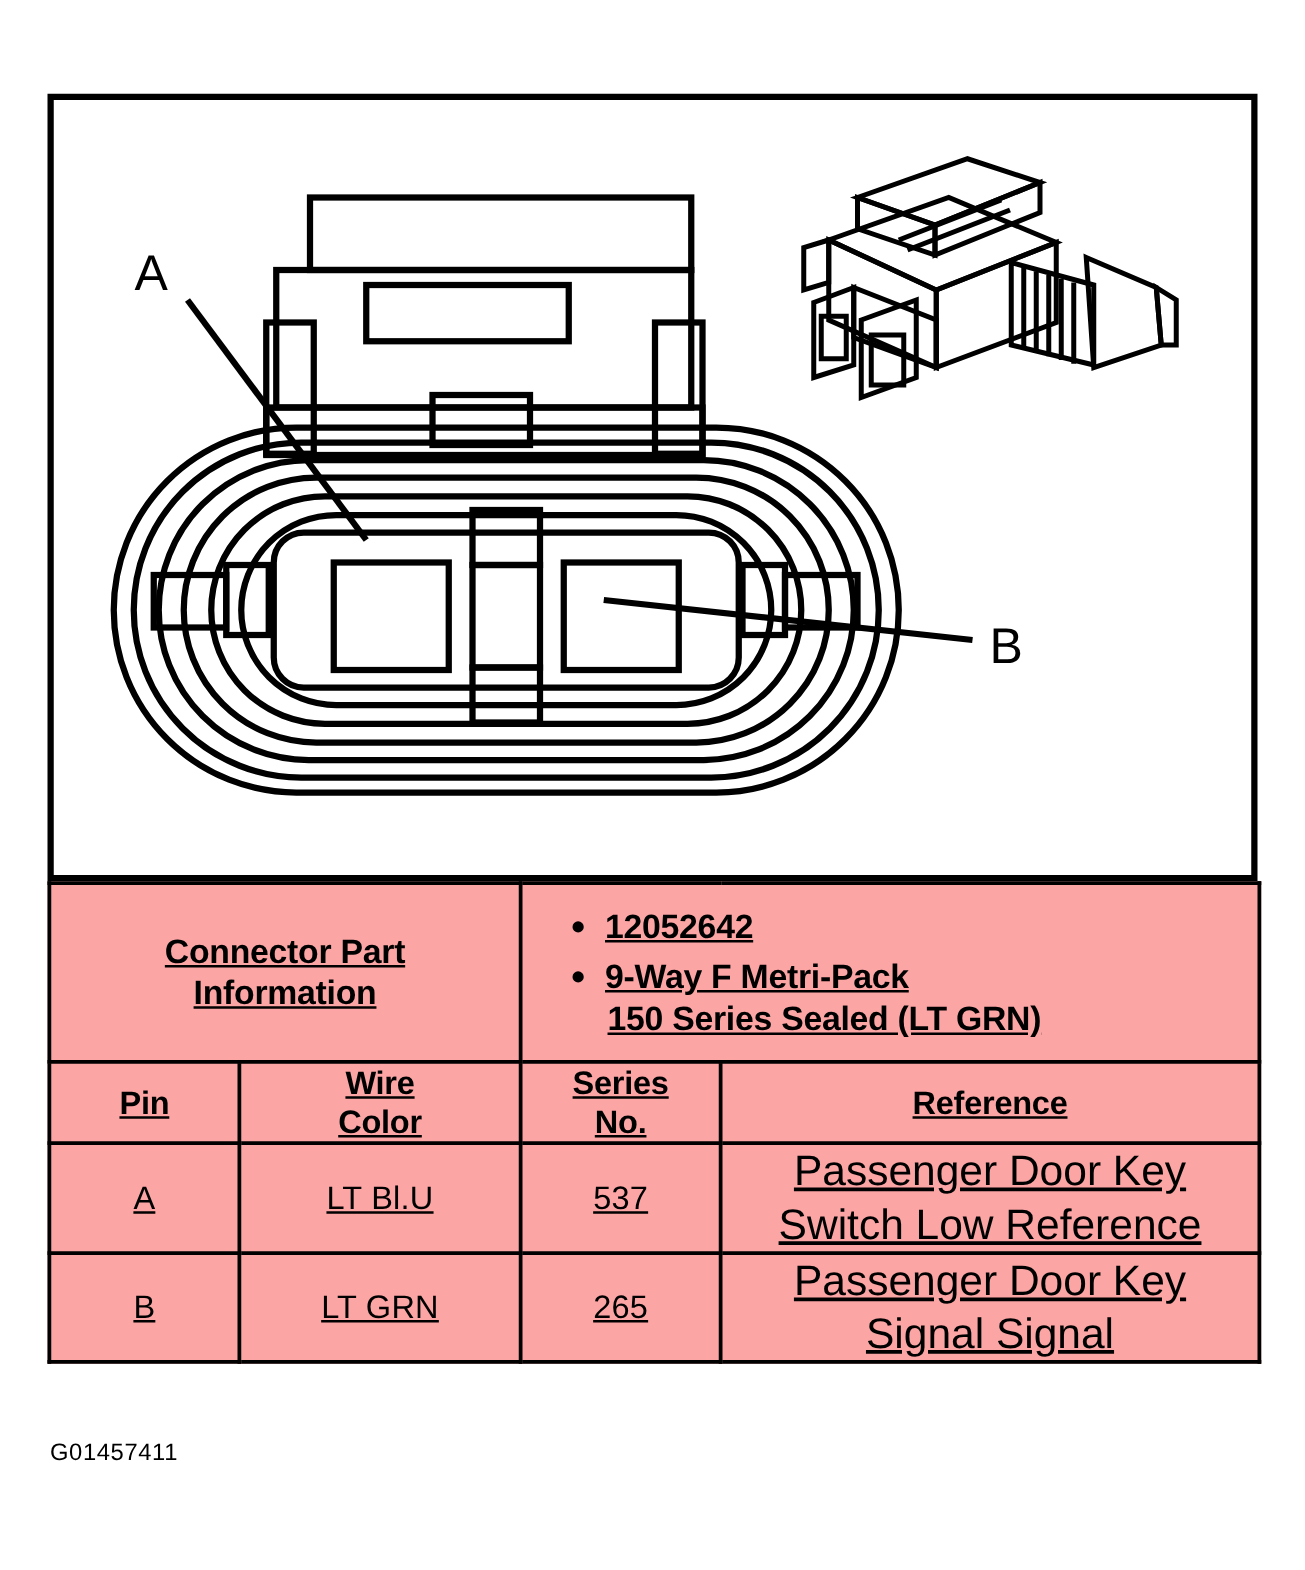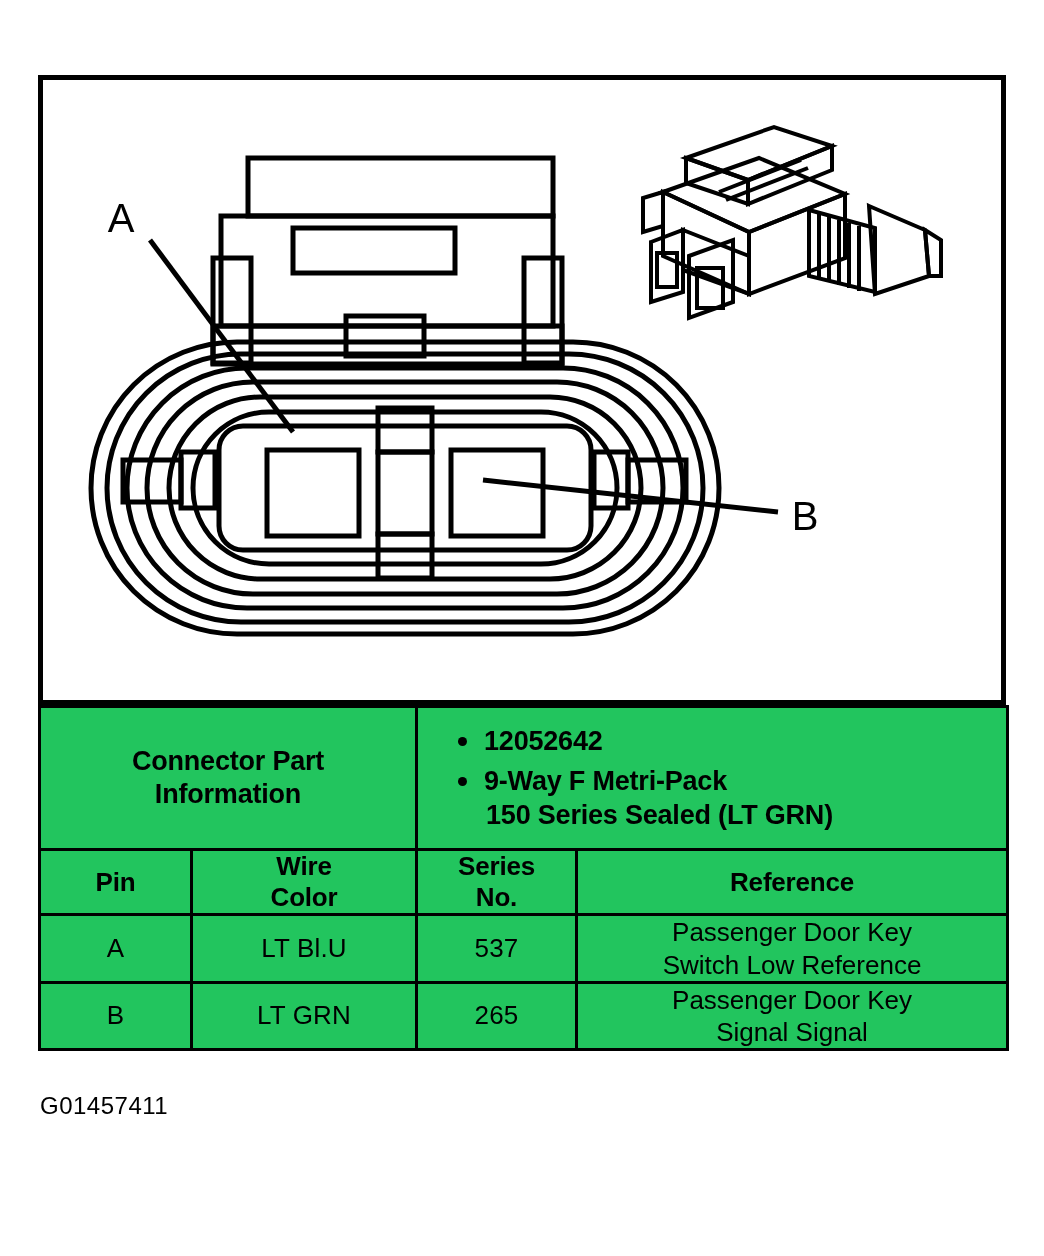--- a/index.html
+++ b/index.html
@@ -31,21 +31,22 @@
   #figure-svg { display: block; }
 
   
   #connector-table {
     position: absolute;
     left: 38px;
     top: 705px;
     width: 968px;
     border-collapse: collapse;
     table-layout: fixed;
-    background: #22c55e;
+    background: #fca5a5;
+    text-decoration: underline;
   }
   #connector-table td {
     border: 3px solid #000;
     padding: 0;
     vertical-align: middle;
     text-align: center;
   }
 
   .cell-pad { padding: 6px 10px; }
 
@@ -93,30 +94,30 @@
 
   .data-cell {
     font-size: 26px;
     line-height: 1.22;
     padding: 12px 6px;
     letter-spacing: 0.2px;
   }
   .function-cell {
     text-align: left;
     padding: 10px 6px 10px 22px;
-    font-size: 26px;
+    font-size: 34px;
     line-height: 1.24;
   }
 
   
   #figure-caption {
     position: absolute;
     left: 40px;
-    top: 1092px;
-    font-size: 24px;
+    top: 1152px;
+    font-size: 19px;
     letter-spacing: 0.5px;
     white-space: nowrap;
   }
 </style>
 </head>
 <body>
 
 <div id="figure-panel">
   <svg id="figure-svg" width="958" height="620" viewBox="0 0 958 620">
     <g fill="none" stroke="#000" stroke-width="5" stroke-linejoin="miter" stroke-linecap="butt">

